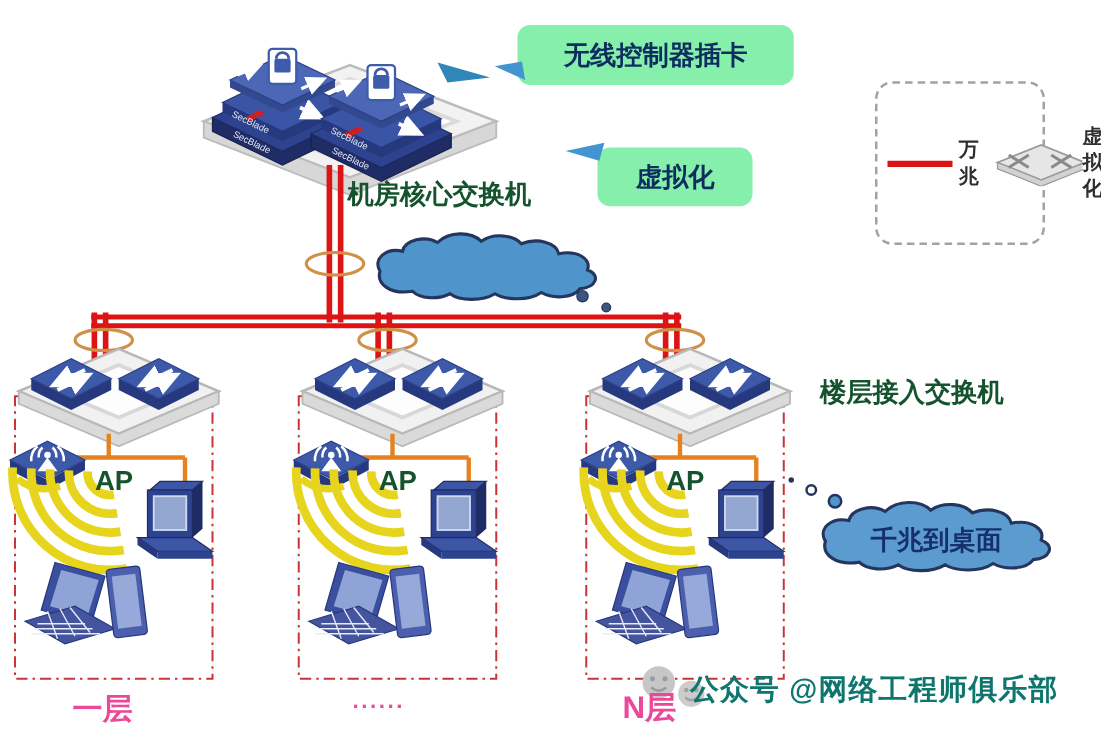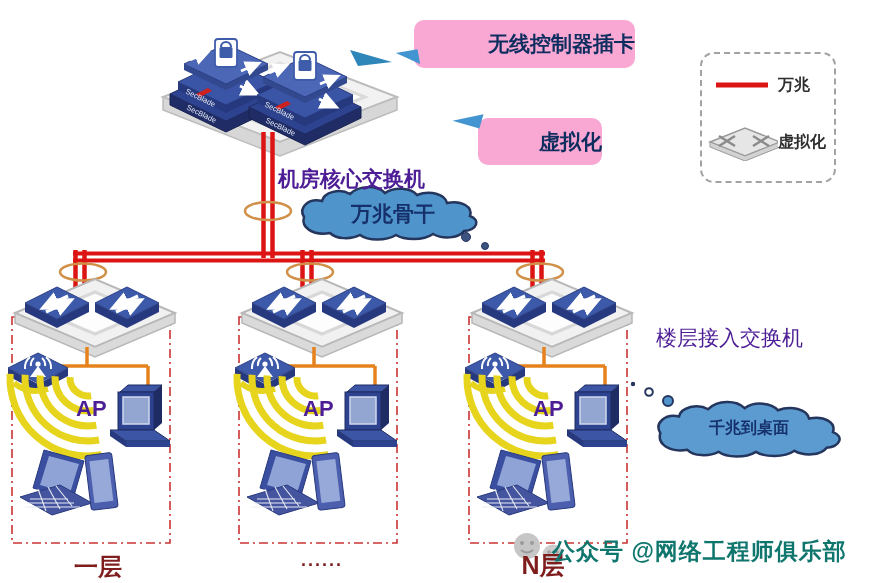--- a/index.html
+++ b/index.html
@@ -1,30 +1,30 @@
 <!DOCTYPE html>
 <html><head>
 <meta charset="utf-8">
 <style>
   html,body{margin:0;padding:0;background:#fff;}
   #stage{position:relative;width:881px;height:583px;background:#ffffff;overflow:hidden;
          font-family:"Liberation Sans","DejaVu Sans",sans-serif;}
   #net-svg{position:absolute;left:0;top:0;}
-  .lbl{position:absolute;color:#4c1d95;white-space:nowrap;margin-top:24px;}
-  .callout{position:absolute;background:#f9a8d4;border-radius:10px;display:flex;
-           align-items:center;justify-content:flex-end;color:#0c2d5e;font-weight:700;}
+  .lbl{position:absolute;color:#14532d;white-space:nowrap;}
+  .callout{position:absolute;background:#86efac;border-radius:10px;display:flex;
+           align-items:center;justify-content:center;color:#0c2d5e;font-weight:700;}
   .callout .tail{position:absolute;width:0;height:0;}
   .cloud-text{position:absolute;color:#16306b;font-weight:700;text-align:center;}
-  .legend-box{position:absolute;left:700px;top:52px;width:136px;height:131px;
+  .legend-box{position:absolute;left:700px;top:65px;width:136px;height:131px;
               border:2px dashed #a2a2a2;border-radius:14px;box-sizing:border-box;
-              display:flex;flex-direction:column;justify-content:space-around;padding:6px 4px;}
+              display:flex;flex-direction:row;justify-content:space-around;padding:6px 4px;}
   .legend-row{display:flex;align-items:center;}
   .legend-sym{width:72px;display:flex;justify-content:center;align-items:center;}
   .legend-lbl{font-size:16px;color:#2e2e2e;font-weight:600;}
-  .floor-label{position:absolute;text-align:center;font-weight:600;color:#7f1d1d;}
+  .floor-label{position:absolute;font-weight:600;color:#ec4899;}
   .watermark{position:absolute;left:552px;top:536px;width:322px;font-size:23px;
              font-weight:700;color:#0f766e;letter-spacing:1px;}
 </style>
 </head>
 <body>
 
 <div id="stage">
 
 <svg id="net-svg" width="881" height="583" viewBox="0 0 881 583">
   <defs>
@@ -166,24 +166,23 @@
   <span class="tail" style="left:-17px;bottom:2px;border-right:22px solid #4295d0;border-bottom:15px solid transparent;transform:rotate(-10deg);"></span>
   <span>无线控制器插卡</span>
 </div>
 
 <div class="callout" style="left:478px;top:118px;width:124px;height:47px;font-size:21px;">
   <span class="tail" style="left:-24px;top:-8px;border-right:28px solid #4295d0;border-top:15px solid transparent;transform:rotate(16deg);"></span>
   <span>虚拟化</span>
 </div>
 
 <div class="lbl" style="left:278px;top:141px;font-size:21px;font-weight:600;">机房核心交换机</div>
-<div class="lbl" style="left:656px;top:300px;font-size:21px;font-weight:400;">楼层接入交换机</div>
-
-<div class="cloud-text" style="left:318px;top:200px;width:150px;font-size:21px;">万兆骨干</div>
-<div class="cloud-text" style="left:666px;top:418px;width:166px;font-size:16px;">千兆到桌面</div>
+<div class="lbl" style="left:656px;top:300px;font-size:21px;font-weight:700;">楼层接入交换机</div>
+
+<div class="cloud-text" style="left:666px;top:418px;width:166px;font-size:21px;">千兆到桌面</div>
 
 <div class="lbl" style="left:76px;top:372px;font-size:22px;font-weight:600;">AP</div>
 <div class="lbl" style="left:303px;top:372px;font-size:22px;font-weight:600;">AP</div>
 <div class="lbl" style="left:533px;top:372px;font-size:22px;font-weight:600;">AP</div>
 
 <div class="floor-label" style="left:58px;top:551px;width:80px;font-size:24px;">一层</div>
 <div class="floor-label" style="left:282px;top:550px;width:80px;font-size:18px;font-weight:900;letter-spacing:2px;">......</div>
 <div class="floor-label" style="left:498px;top:549px;width:90px;font-size:25px;">N层</div>
 
 <div class="legend-box">

